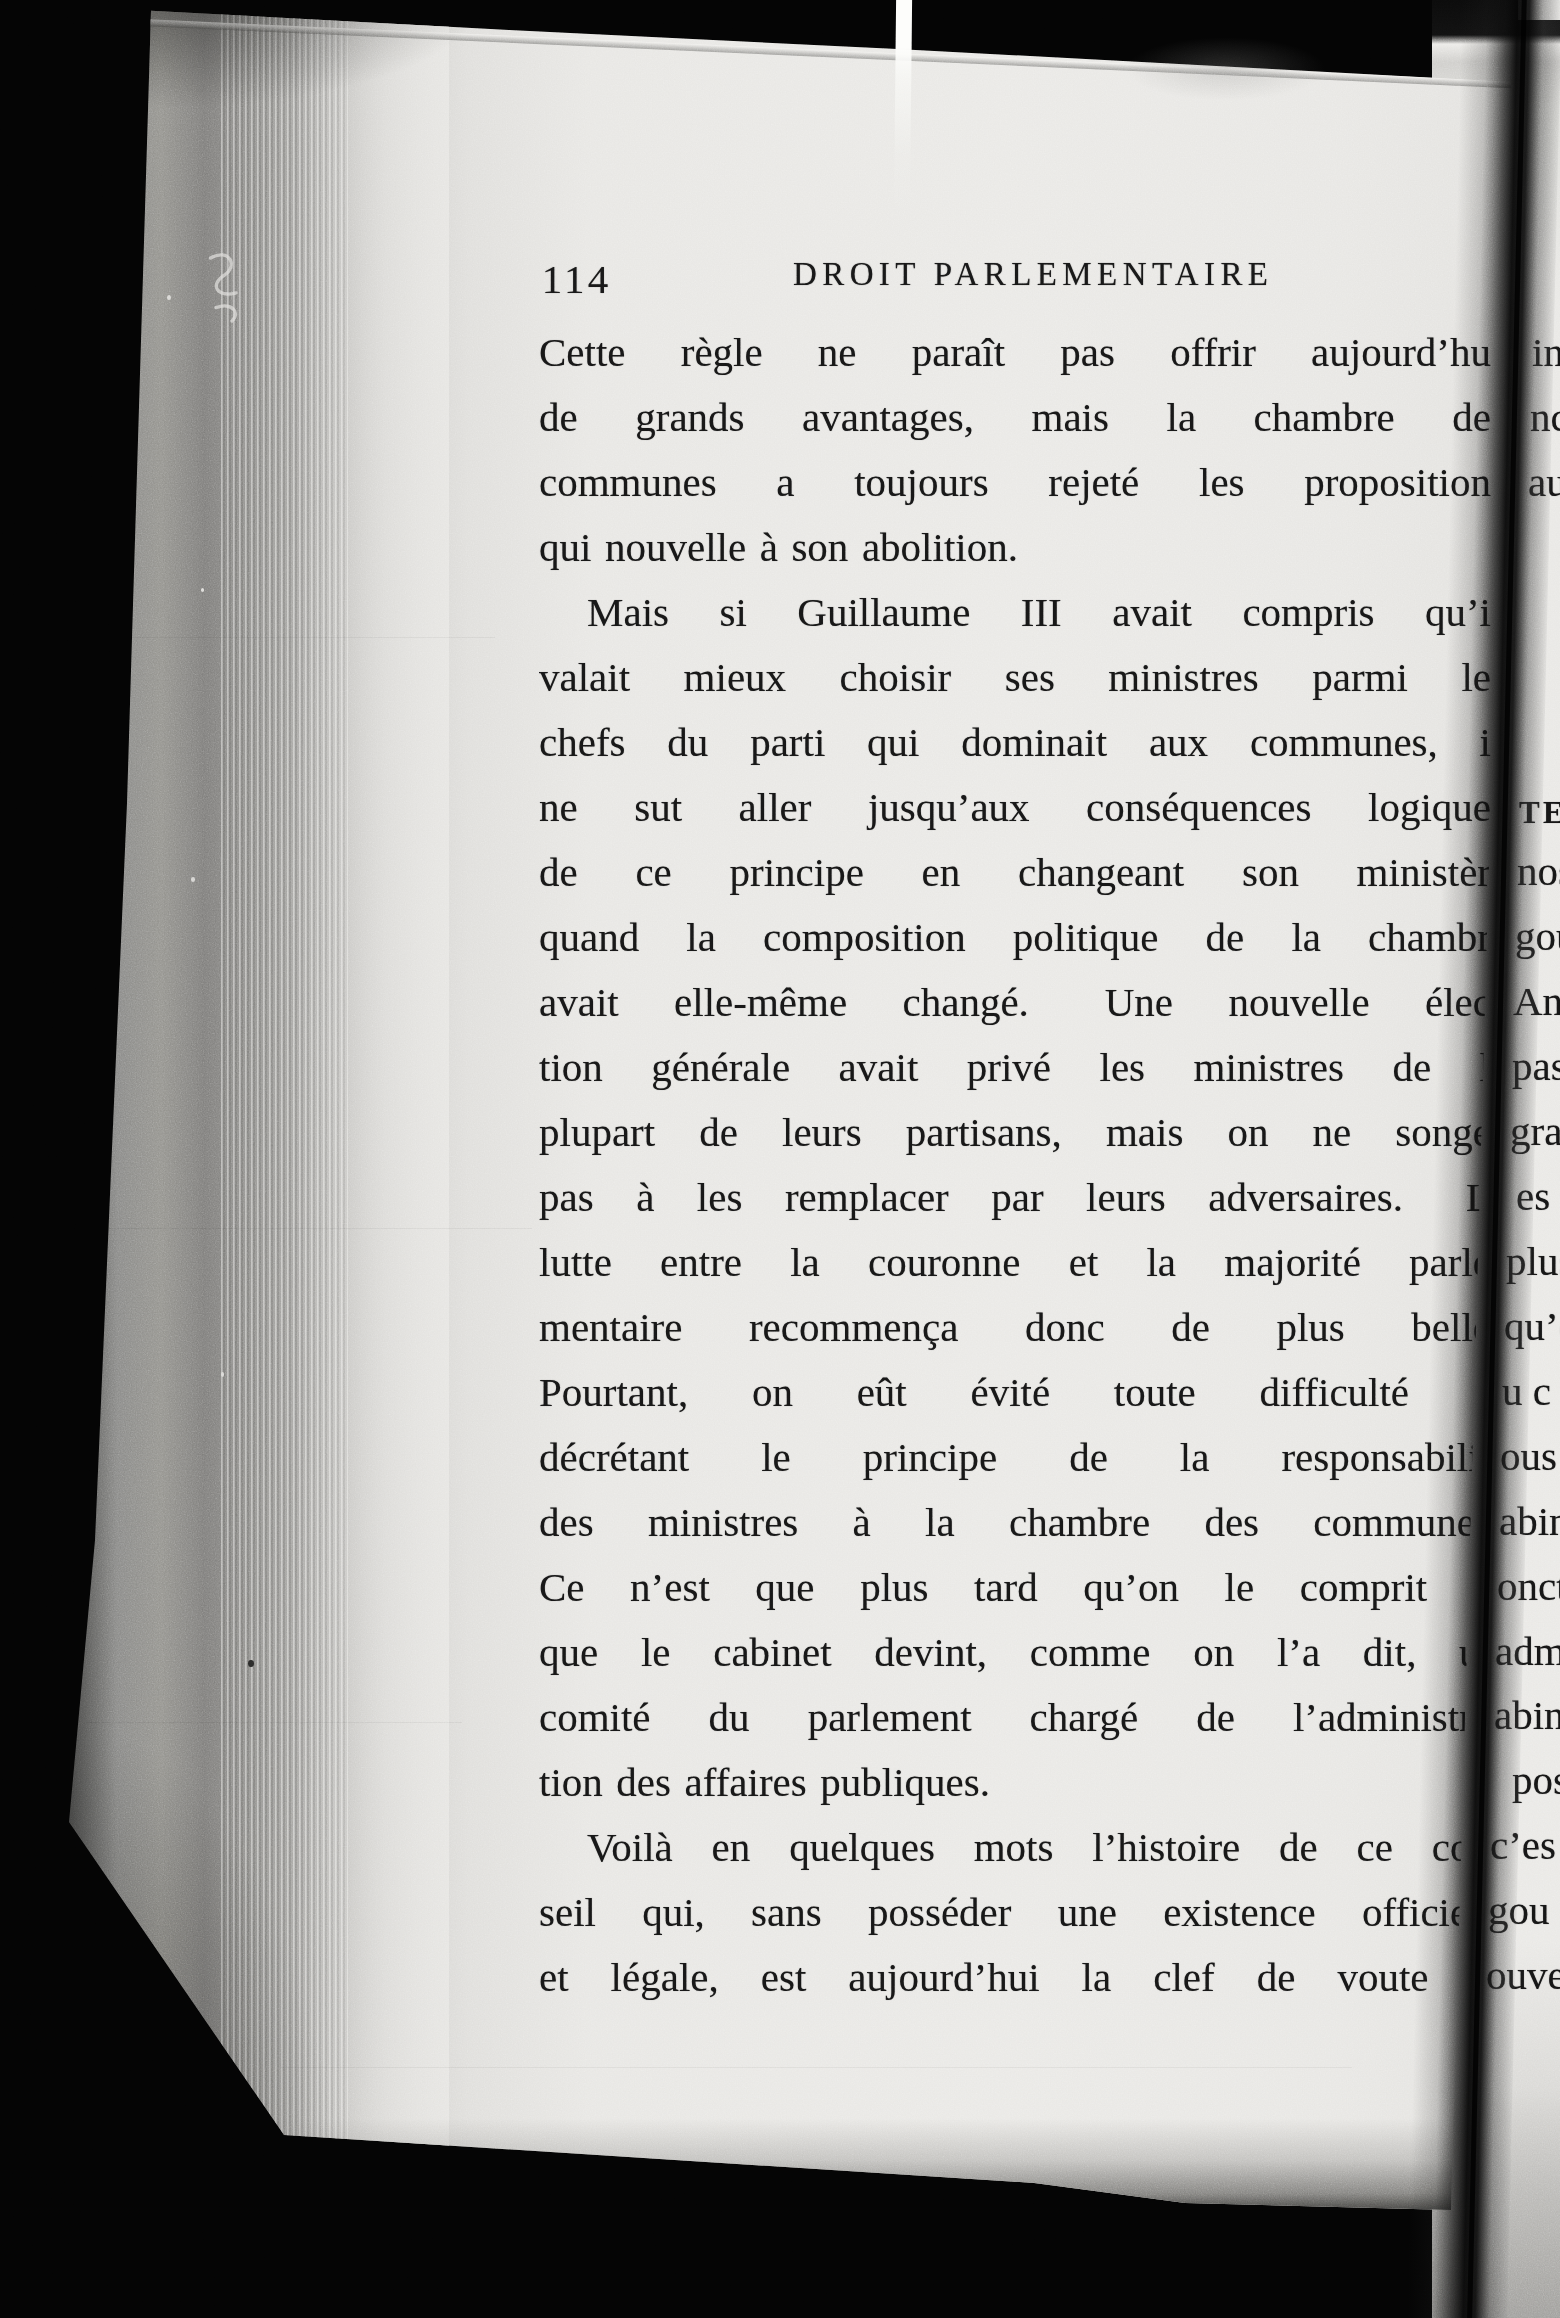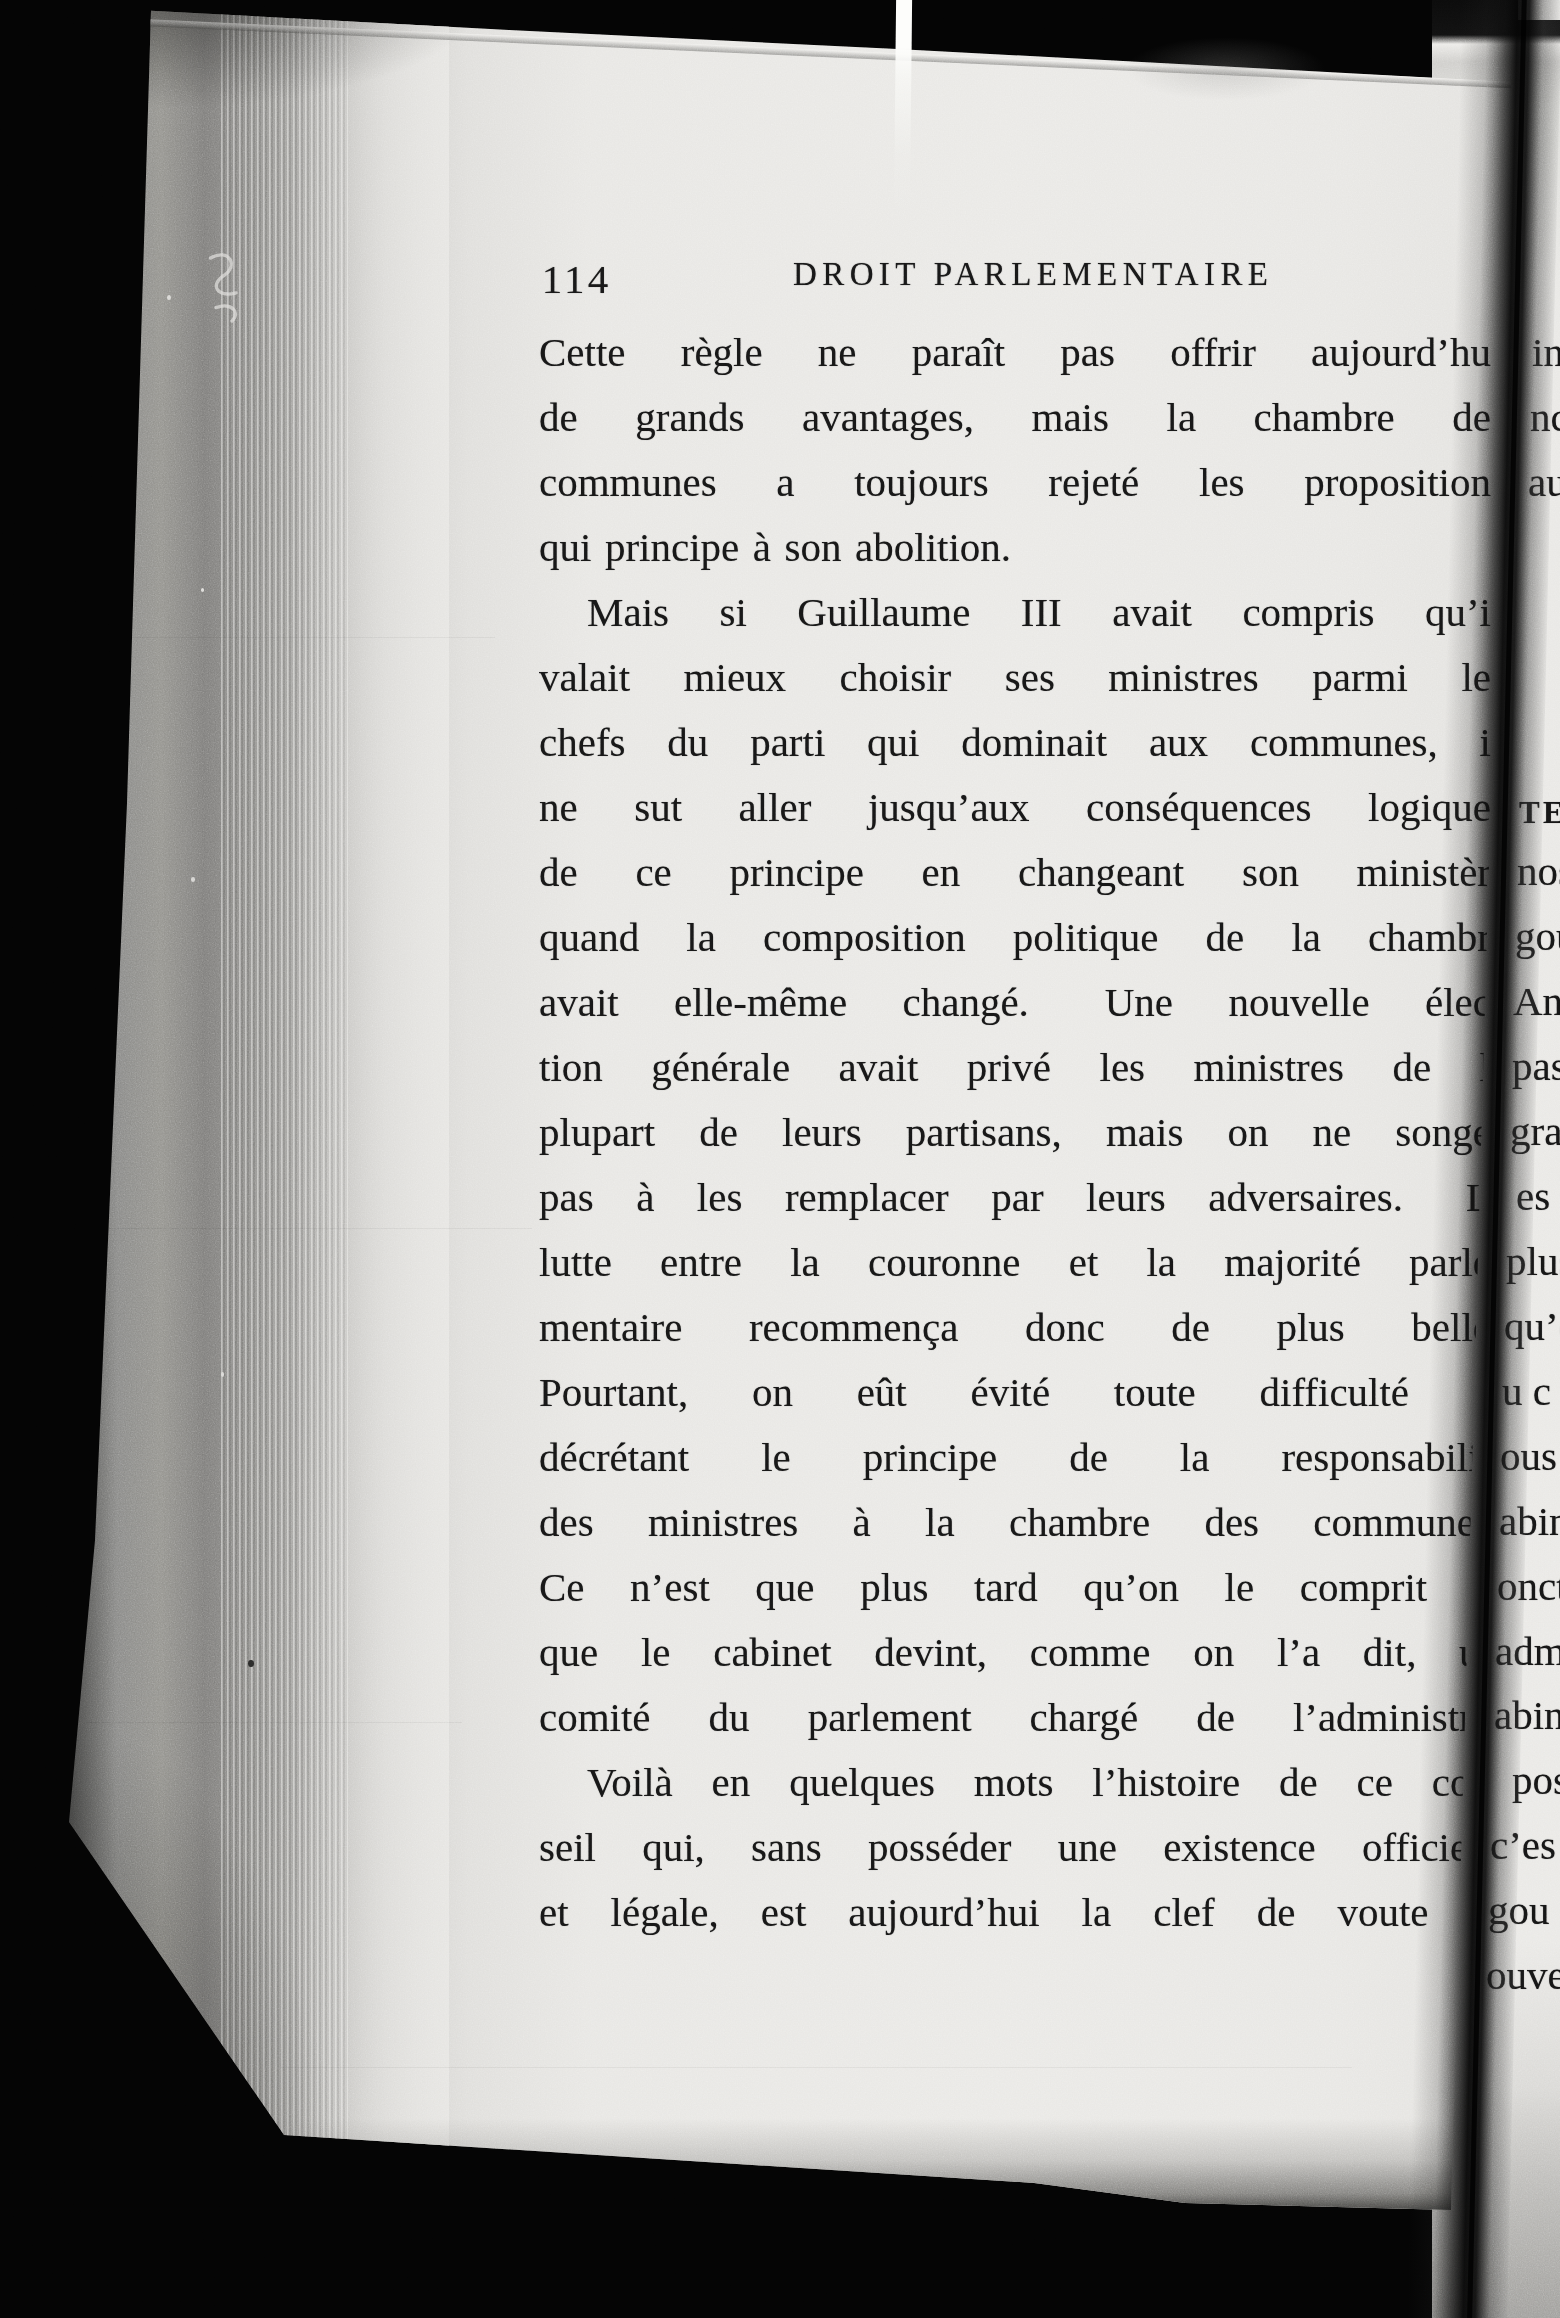--- a/index.html
+++ b/index.html
@@ -164,39 +164,40 @@
 
     <div class="header">
       <div class="pagenum">114</div>
       <div class="running-title">DROIT PARLEMENTAIRE</div>
     </div>
 
     <div class="textblock">
       <div class="line">Cette règle ne paraît pas offrir aujourd’hu</div>
       <div class="line">de grands avantages, mais la chambre de</div>
       <div class="line">communes a toujours rejeté les proposition</div>
-      <div class="line short">qui principe à son abolition.</div>
+      <div class="line short">qui nouvelle à son abolition.</div>
       <div class="line indent">Mais si Guillaume III avait compris qu’i</div>
       <div class="line">valait mieux choisir ses ministres parmi le</div>
       <div class="line">chefs du parti qui dominait aux communes, i</div>
       <div class="line">ne sut aller jusqu’aux conséquences logique</div>
       <div class="line">de ce principe en changeant son ministèr</div>
       <div class="line">quand la composition politique de la chambr</div>
       <div class="line">avait elle-même changé.  Une nouvelle élec</div>
       <div class="line">tion générale avait privé les ministres de l</div>
       <div class="line">plupart de leurs partisans, mais on ne songe</div>
       <div class="line">pas à les remplacer par leurs adversaires.  L</div>
       <div class="line">lutte entre la couronne et la majorité parle</div>
       <div class="line">mentaire recommença donc de plus belle</div>
       <div class="line">Pourtant, on eût évité toute difficulté e</div>
       <div class="line">décrétant le principe de la responsabilit</div>
       <div class="line">des ministres à la chambre des communes</div>
       <div class="line">Ce n’est que plus tard qu’on le comprit e</div>
       <div class="line">que le cabinet devint, comme on l’a dit, ul</div>
       <div class="line">comité du parlement chargé de l’administra</div>
+      <div class="line short">tion des affaires publiques.</div>
       <div class="line indent">Voilà en quelques mots l’histoire de ce con</div>
       <div class="line">seil qui, sans posséder une existence officiell</div>
       <div class="line">et légale, est aujourd’hui la clef de voute d</div>
     </div>
   </div>
 
   <div class="ribbon"></div>
   <div class="black-smudge"></div>
 
   <div class="gutter">

